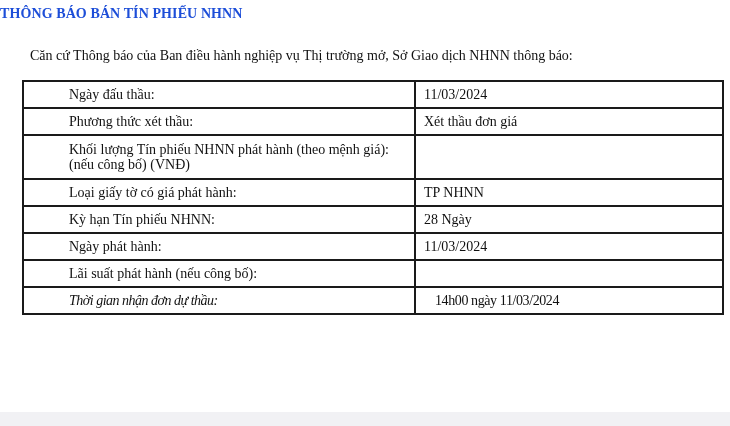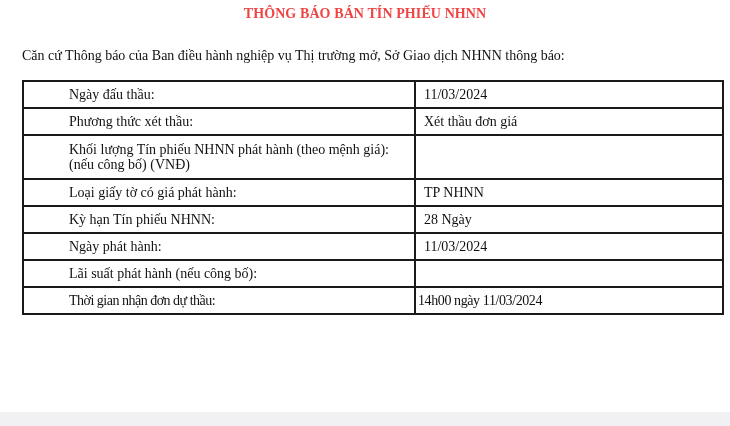--- a/index.html
+++ b/index.html
@@ -5,47 +5,46 @@
   html, body { margin: 0; padding: 0; }
   body {
     width: 730px; height: 426px; overflow: hidden;
     background: #ffffff;
     font-family: "Liberation Serif", "DejaVu Serif", serif;
     color: #111;
     position: relative;
   }
   .title {
     position: absolute; top: 6px; left: 0; width: 730px;
-    text-align: center;
     font-weight: bold; font-size: 14px;
-    color: #ef4444;
+    color: #1d4ed8;
     letter-spacing: 0.1px;
   }
   .intro {
-    position: absolute; top: 48px; left: 22px;
+    position: absolute; top: 48px; left: 30px;
     font-size: 14px; color: #111;
   }
   table.info {
     position: absolute; top: 80px; left: 22px;
     width: 702px;
     border-collapse: collapse;
     font-size: 14px;
   }
   table.info td {
     border: 2px solid #1a1a1a;
     padding: 3px 7px 3px 8px;
     height: 19px;
     vertical-align: middle;
     line-height: 15px;
   }
   table.info td.lbl { width: 338px; padding-left: 45px; }
   table.info td.val { }
   table.info tr.tall td { height: 36px; border-radius: 9px; }
-  table.info tr.condensed td.val { padding-left: 2px; letter-spacing: -0.4px; margin-left: 20px; }
-  table.info tr.condensed td.lbl { letter-spacing: -0.5px; }
+  table.info tr.condensed td.val { padding-left: 19px; letter-spacing: -0.4px; margin-left: 20px; }
+  table.info tr.condensed td.lbl { letter-spacing: -0.5px; font-style: italic; }
   .footer-band {
     position: absolute; left: 0; top: 412px; width: 730px; height: 14px;
     background: #f1f1f4;
   }
 </style>
 </head>
 <body>
 
 <div class="title">THÔNG BÁO BÁN TÍN PHIẾU NHNN</div>
 <div class="intro">Căn cứ Thông báo của Ban điều hành nghiệp vụ Thị trường mở, Sở Giao dịch NHNN thông báo:</div>

